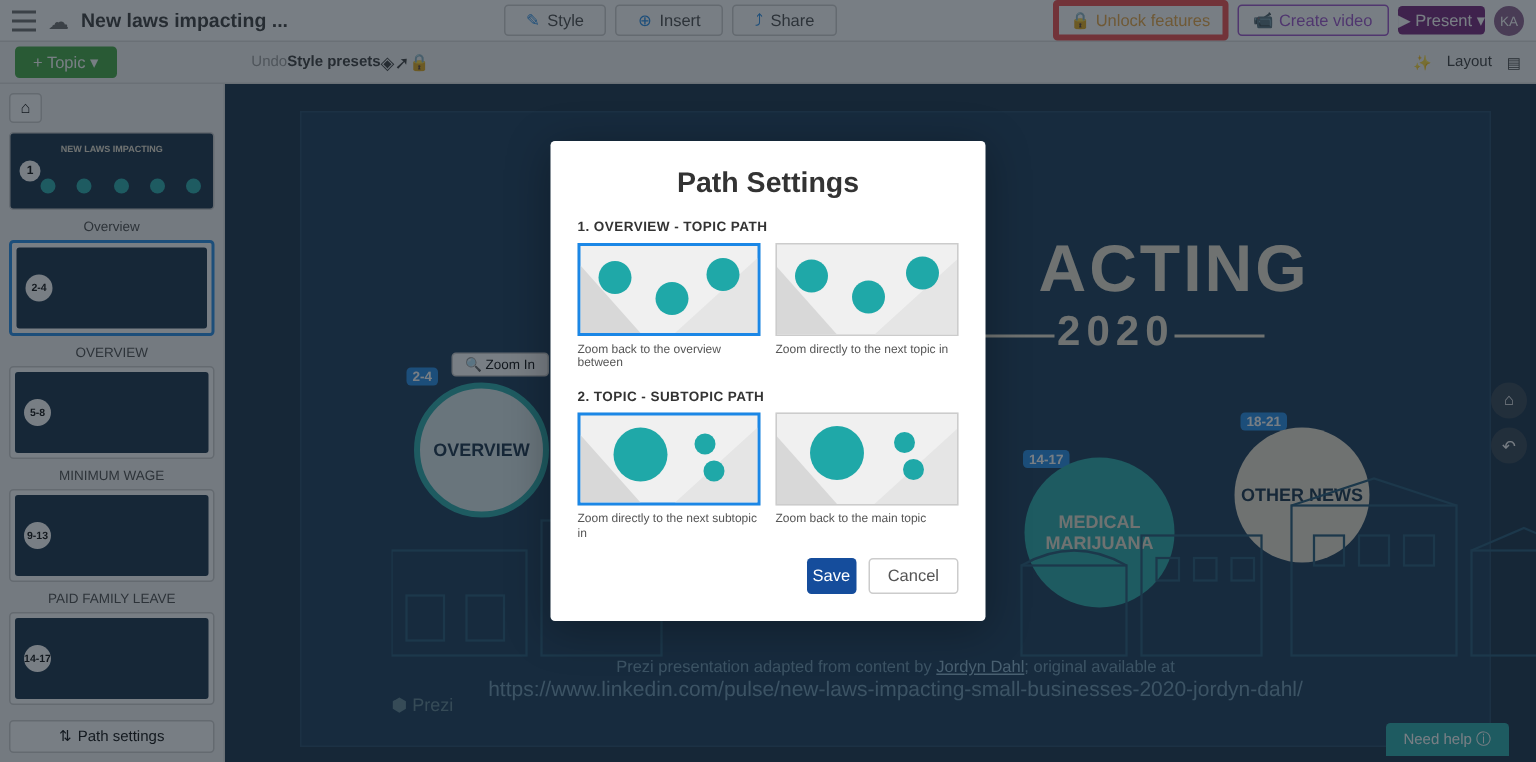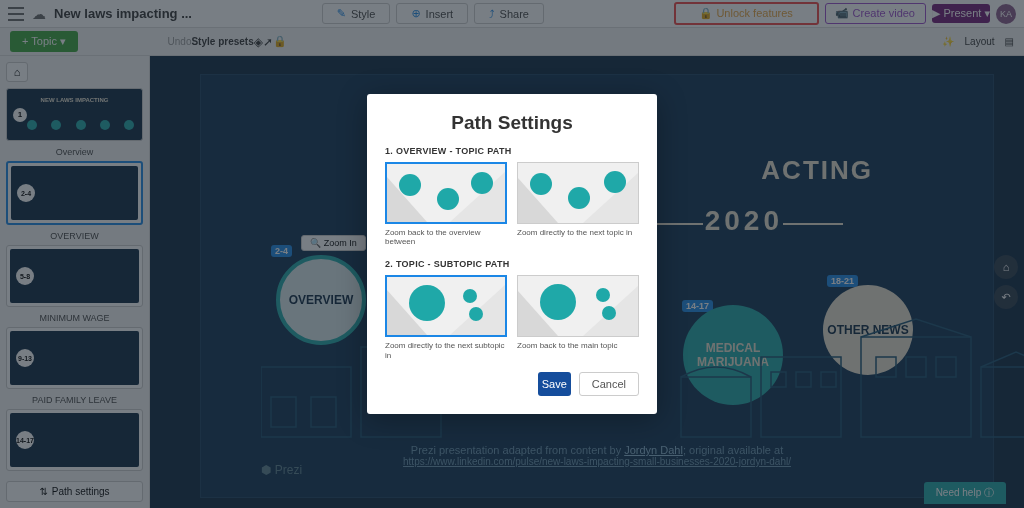--- a/index.html
+++ b/index.html
@@ -5,21 +5,21 @@
 *{box-sizing:border-box;margin:0;padding:0;font-family:Arial,Helvetica,sans-serif}
 body{width:1024px;height:508px;overflow:hidden;background:#fff;position:relative}
 .header{height:28px;background:#fff;border-bottom:1px solid #ddd;display:flex;align-items:center;padding:0 8px;gap:8px}
 .menu-icon{width:16px;height:14px;display:flex;flex-direction:column;justify-content:space-between;cursor:pointer}
 .menu-icon span{height:2px;background:#666}
 .cloud-icon{font-size:14px;color:#666}
 .doc-title{font-size:13px;font-weight:600;color:#333;flex:0 0 auto}
 .header-center{display:flex;gap:6px;margin-left:auto;margin-right:auto}
 .header-btn{background:#fff;border:1px solid #ccc;border-radius:3px;padding:3px 14px;font-size:11px;cursor:pointer;display:flex;align-items:center;gap:5px;color:#444}
 .header-right{display:flex;gap:6px;align-items:center}
-.unlock-btn{background:#fff;border:2px solid #ef4444;color:#e8a33d;border-radius:3px;padding:3px 24px;font-size:11px;cursor:pointer}
+.unlock-btn{background:#fff;border:4px solid #ef4444;color:#e8a33d;border-radius:3px;padding:3px 8px;font-size:11px;cursor:pointer}
 .create-video-btn{background:#fff;border:1px solid #9b4dca;color:#9b4dca;border-radius:3px;padding:3px 10px;font-size:11px;cursor:pointer}
 .present-btn{background:#701a75;border:none;color:#fff;border-radius:3px;padding:3px 0;font-size:11px;cursor:pointer;display:flex;align-items:center;gap:4px}
 .avatar{width:20px;height:20px;border-radius:50%;background:#8a5a8a;color:#fff;font-size:9px;display:flex;align-items:center;justify-content:center}
 .toolbar{height:28px;background:#f5f5f5;border-bottom:1px solid #ddd;display:flex;align-items:center;padding:0 10px;}
 .topic-btn{background:#3aa53a;color:#fff;border:none;border-radius:3px;padding:4px 12px;font-size:11px;cursor:pointer;display:flex;align-items:center;gap:4px}
 .toolbar-spacer{width:90px}
 .toolbar-item{font-size:10px;color:#999;cursor:pointer}
 .toolbar-item.preset{color:#333;font-weight:600}
 .toolbar-right{margin-left:auto;display:flex;gap:10px;align-items:center;font-size:10px;color:#333}
 .layout-label{font-size:10px;color:#333}
@@ -32,33 +32,33 @@
 .thumb-inner{height:54px;background:#0a2640;border-radius:2px;margin:3px;position:relative}
 .thumb-label{font-size:9px;text-align:center;color:#444;padding:2px 0 4px}
 .thumb-badge{position:absolute;left:6px;top:50%;transform:translateY(-50%);background:#fff;width:18px;height:18px;border-radius:50%;font-size:7px;display:flex;align-items:center;justify-content:center;font-weight:bold}
 .ov-badge{position:absolute;left:6px;top:50%;transform:translateY(-50%);background:#fff;width:14px;height:14px;border-radius:50%;font-size:8px;display:flex;align-items:center;justify-content:center;font-weight:bold}
 .ov-title{position:absolute;top:8px;left:0;right:0;text-align:center;font-size:6px;color:#e8e2d0;font-weight:bold}
 .ov-dots{position:absolute;bottom:10px;left:20px;right:8px;display:flex;justify-content:space-between}
 .ov-dots span{width:10px;height:10px;border-radius:50%;background:#1fa8a8}
 .path-settings-btn{margin-top:auto;background:#fff;border:1px solid #ccc;border-radius:3px;padding:4px 8px;font-size:10px;cursor:pointer;display:flex;align-items:center;justify-content:center;gap:4px}
 .canvas{flex:1;background:#0a2640;position:relative;overflow:hidden}
 .canvas-frame{position:absolute;inset:18px 30px 10px 50px;background:#0d3050;border:1px solid #1a4060}
-.title-text{position:absolute;top:80px;right:120px;font-size:26px;font-weight:900;color:#e8e2d0;letter-spacing:2px}
+.title-text{position:absolute;top:80px;right:120px;font-size:44px;font-weight:900;color:#e8e2d0;letter-spacing:2px}
 .year-text{position:absolute;top:130px;right:210px;font-size:28px;font-weight:700;color:#e8e2d0;letter-spacing:4px}
 .year-line{position:absolute;top:148px;height:2px;width:60px;background:#e8e2d0}
 .bubble{position:absolute;border-radius:50%;display:flex;align-items:center;justify-content:center;text-align:center;font-weight:900}
 .bubble.overview{left:75px;top:180px;width:90px;height:90px;background:#d9e8ec;border:4px solid #1fa8a8;font-size:12px;color:#0a2640}
 .zoom-in-btn{position:absolute;left:100px;top:160px;background:#fff;border:1px solid #ccc;border-radius:3px;padding:2px 8px;font-size:9px;cursor:pointer}
 .bubble-badge{position:absolute;background:#1b87e6;color:#fff;border-radius:3px;padding:1px 4px;font-size:9px;font-weight:bold}
 .bubble.med{right:210px;top:230px;width:100px;height:100px;background:#1fa8a8;color:#e8e2d0;font-size:12px;line-height:1.2}
 .bubble.other{right:80px;top:210px;width:90px;height:90px;background:#e8e2d0;color:#0a2640;font-size:12px;line-height:1.2}
 .credits{position:absolute;bottom:30px;left:50%;transform:translateX(-50%);text-align:center;width:80%}
 .credits-line1{font-size:11px;color:#6a95b0}
 .credits-line1 u{color:#8ab5d0}
-.credits-line2{font-size:10px;color:#6a95b0;text-decoration:underline}
+.credits-line2{font-size:14px;color:#6a95b0;}
 .prezi-logo{position:absolute;left:60px;bottom:20px;color:#5a8090;font-size:12px;font-weight:normal}
 .buildings{position:absolute;bottom:50px;left:60px;right:40px;height:130px;pointer-events:none}
 .side-tools{position:absolute;right:6px;top:50%;transform:translateY(-50%);display:flex;flex-direction:column;gap:6px}
 .side-tools div{width:24px;height:24px;border-radius:50%;background:#2a3a4a;color:#fff;display:flex;align-items:center;justify-content:center;font-size:11px;cursor:pointer}
 .need-help{position:absolute;right:18px;bottom:4px;background:#1fa8a8;color:#fff;padding:4px 12px;font-size:10px;border-radius:3px 3px 0 0;cursor:pointer}
 .modal-overlay{position:absolute;inset:0;background:rgba(30,40,50,0.6);display:flex;align-items:center;justify-content:center;z-index:100}
 .modal{background:#fff;width:290px;border-radius:3px;padding:18px;box-shadow:0 5px 30px rgba(0,0,0,0.3)}
 .modal h2{font-size:19px;font-weight:600;color:#333;text-align:center;margin-bottom:12px}
 .modal-desc{font-size:10px;color:#555;margin-bottom:10px;line-height:1.4}
 .section-label{font-size:9px;font-weight:bold;color:#333;margin-bottom:6px;letter-spacing:0.3px}

